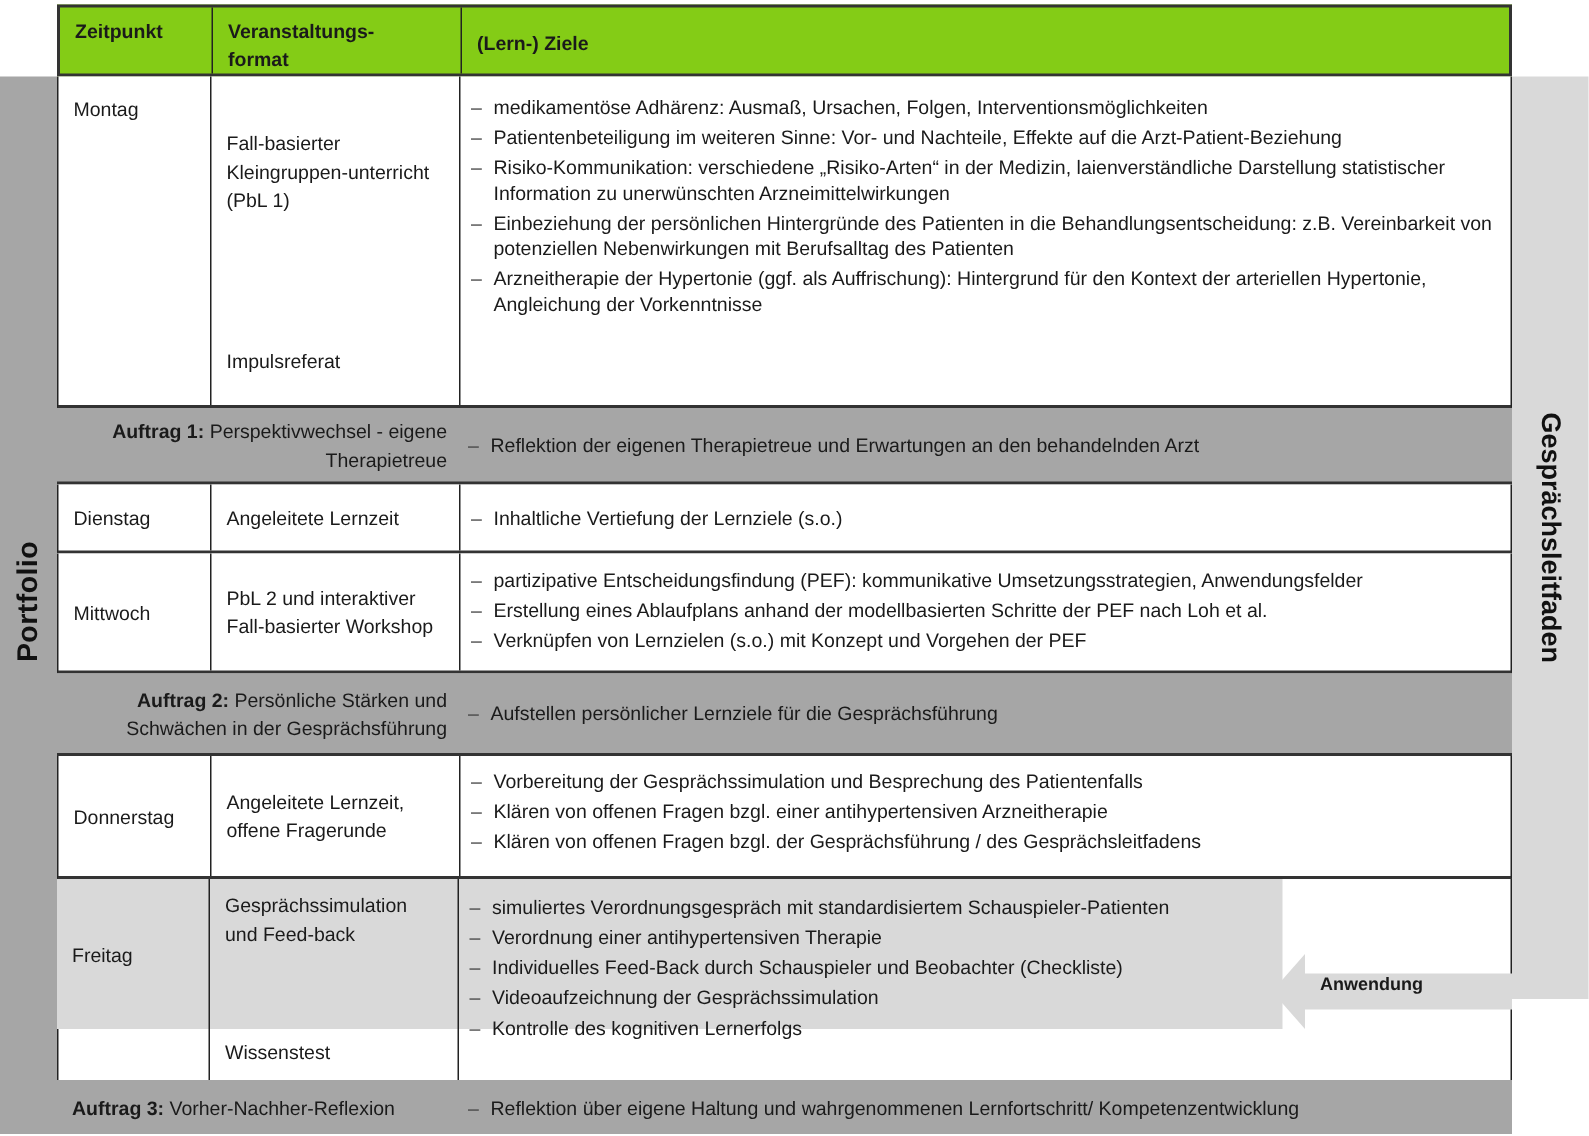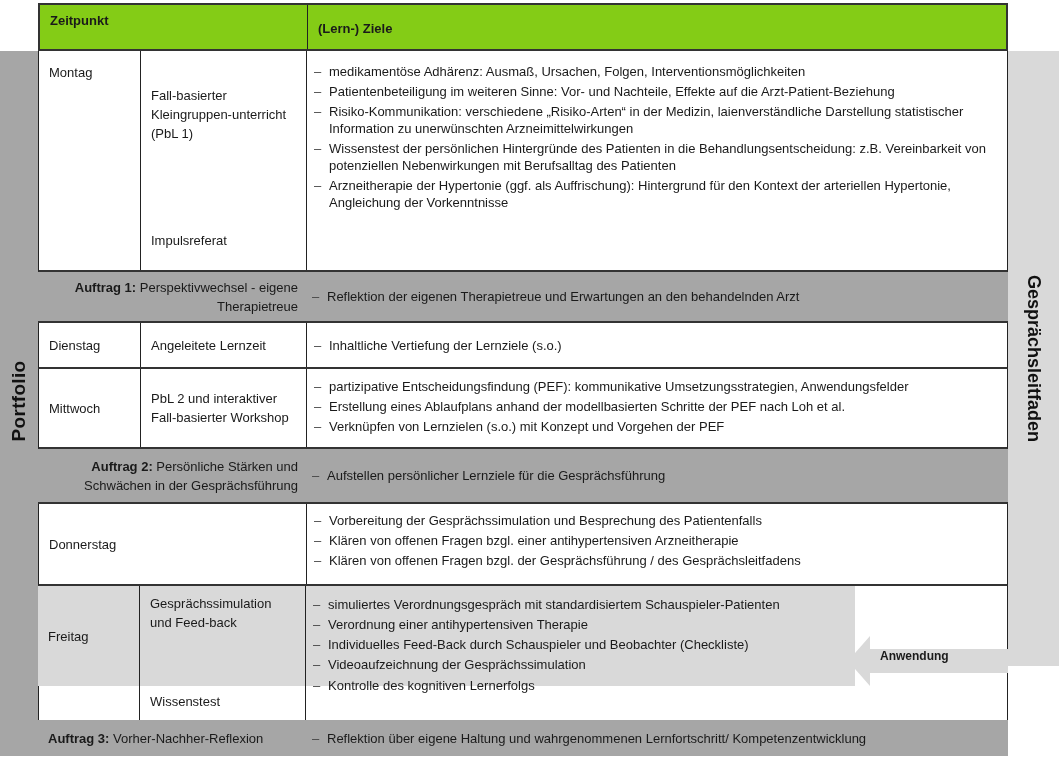--- a/index.html
+++ b/index.html
@@ -42,35 +42,37 @@
 <div id="portfolio-label" class="abs">
     <span>Portfolio</span>
   </div>
 <div id="leitfaden-band" class="abs"></div>
 <div id="leitfaden-label" class="abs">
     <span>Gesprächsleitfaden</span>
   </div>
 
 <div class="row header">
   <div class="cell c1">Zeitpunkt</div>
+  <div class="cell c2 bordered" style="white-space:pre-line;">Veranstaltungs-
+format</div>
   <div class="cell c3 bordered" style="padding-top:14px;">(Lern-) Ziele</div>
 </div>
 
 <div class="row white" style="top:51px;height:221px;">
   <div class="cell c1" style="padding:12px 0 0 10px;">Montag</div>
   <div class="cell c2 bordered" style="padding:0 6px 0 10px;">
     <div style="position:absolute;top:35px;left:10px;width:140px;">Fall-basierter Kleingruppen-unterricht (PbL 1)</div>
     <div style="position:absolute;top:180px;left:10px;">Impulsreferat</div>
   </div>
   <div class="cell c3 bordered" style="padding:12px 10px 0 0;">
     <ul class="goals">
       <li>medikamentöse Adhärenz: Ausmaß, Ursachen, Folgen, Interventionsmöglichkeiten</li>
       <li>Patientenbeteiligung im weiteren Sinne: Vor- und Nachteile, Effekte auf die Arzt-Patient-Beziehung</li>
       <li>Risiko-Kommunikation: verschiedene „Risiko-Arten“ in der Medizin, laienverständliche Darstellung statistischer Information zu unerwünschten Arzneimittelwirkungen</li>
-      <li>Wissenstest der persönlichen Hintergründe des Patienten in die Behandlungsentscheidung: z.B. Vereinbarkeit von potenziellen Nebenwirkungen mit Berufsalltag des Patienten</li>
+      <li>Einbeziehung der persönlichen Hintergründe des Patienten in die Behandlungsentscheidung: z.B. Vereinbarkeit von potenziellen Nebenwirkungen mit Berufsalltag des Patienten</li>
       <li>Arzneitherapie der Hypertonie (ggf. als Auffrischung): Hintergrund für den Kontext der arteriellen Hypertonie, Angleichung der Vorkenntnisse</li>
     </ul>
   </div>
 </div>
 
 <div class="row auftrag" style="top:272px;height:51px;">
   <div class="lbl">
       <span><b>Auftrag 1:</b><span> Perspektivwechsel - eigene Therapietreue</span></span>
     </div>
   <div class="cell c3" style="display:flex;align-items:center;">
@@ -108,20 +110,21 @@
     </div>
   <div class="cell c3" style="display:flex;align-items:center;">
     <ul class="goals">
         <li style="margin:0">Aufstellen persönlicher Lernziele für die Gesprächsführung</li>
       </ul>
   </div>
 </div>
 
 <div class="row white" style="top:504px;height:82px;">
   <div class="cell c1" style="display:flex;align-items:center;padding-left:10px;">Donnerstag</div>
+  <div class="cell c2 bordered" style="display:flex;align-items:center;padding:0 8px 0 10px;">Angeleitete Lernzeit, offene Fragerunde</div>
   <div class="cell c3 bordered" style="padding:8px 10px 0 0;">
     <ul class="goals">
       <li>Vorbereitung der Gesprächssimulation und Besprechung des Patientenfalls</li>
       <li>Klären von offenen Fragen bzgl. einer antihypertensiven Arzneitherapie</li>
       <li>Klären von offenen Fragen bzgl. der Gesprächsführung / des Gesprächsleitfadens</li>
     </ul>
   </div>
 </div>
 
 <div class="row" style="top:586px;height:134px;background:#fff;border-left:1.5px solid #222;border-right:1.5px solid #222;"></div>

